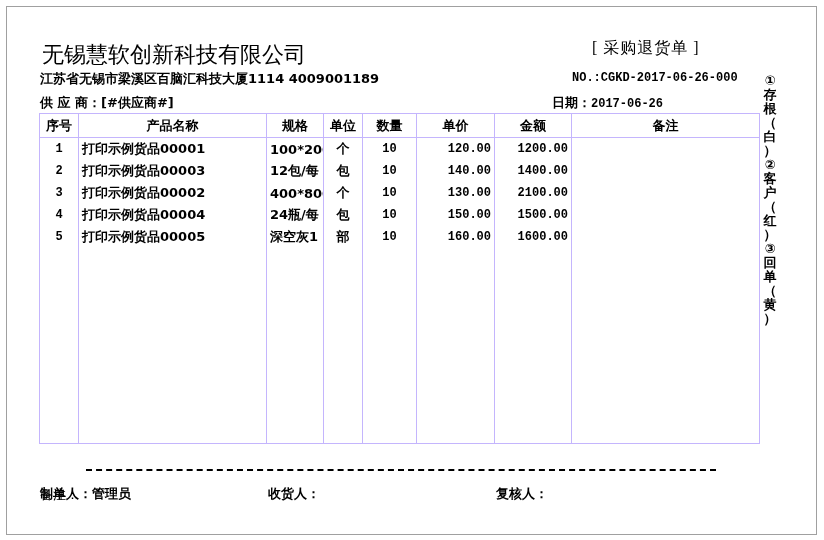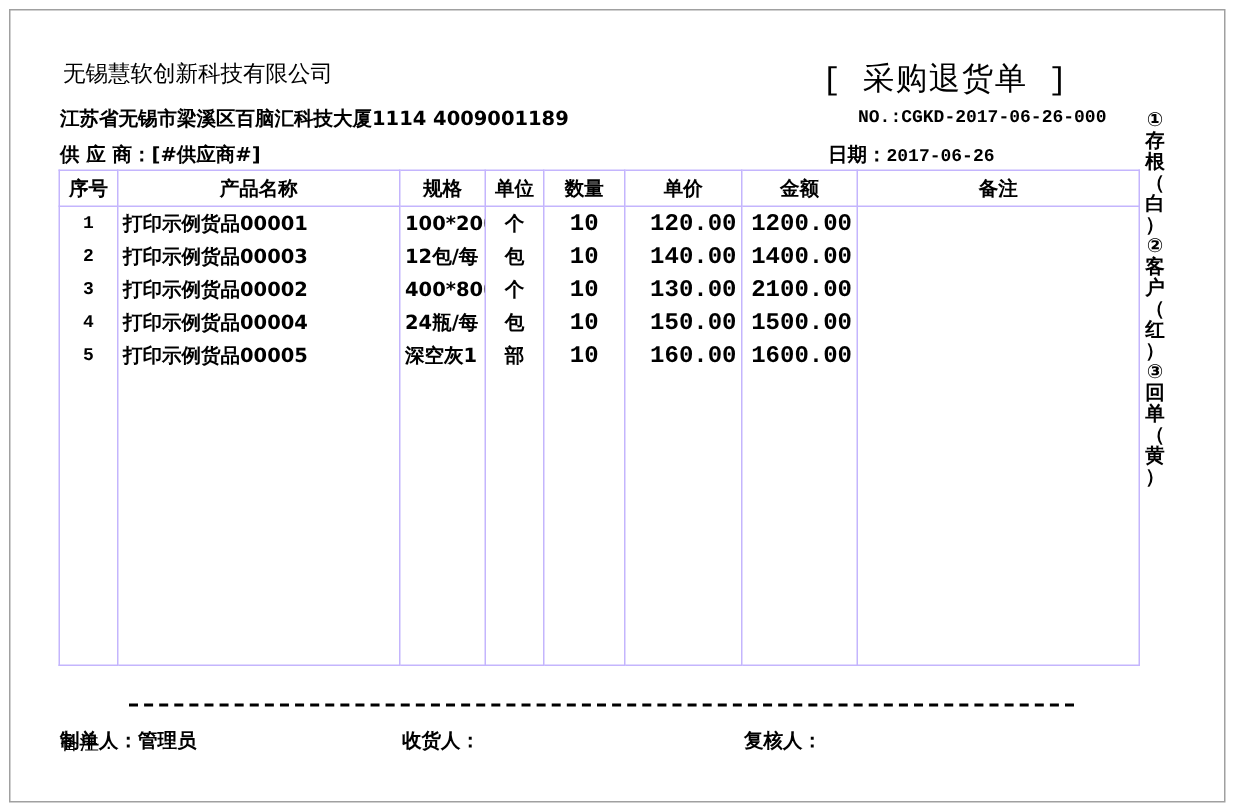--- a/index.html
+++ b/index.html
@@ -1,32 +1,32 @@
 <!DOCTYPE html>
 <html><head>
 <meta charset="utf-8">
 <style>
   html,body{margin:0;padding:0;background:#fff;}
   body{width:824px;height:540px;position:relative;overflow:hidden;font-family:"DejaVu Sans","Liberation Sans",sans-serif;color:#000;}
   .frame{position:absolute;left:6px;top:6px;width:811px;height:529px;border:1px solid #a0a0a0;box-sizing:border-box;}
   .abs{position:absolute;white-space:nowrap;}
-  .company{left:42px;top:40px;font-size:15px;}
+  .company{left:42px;top:40px;font-size:22px;}
   .address{left:40px;top:70px;font-size:13px;font-weight:bold;text-align:center;}
   .supplier{left:40px;top:94px;font-size:13px;font-weight:bold;}
-  .doctitle{left:548px;top:38px;font-size:21px;font-family:Liberation Mono, monospace;letter-spacing:1px;}
+  .doctitle{left:592px;top:38px;font-size:16px;font-family:Liberation Serif, serif;letter-spacing:1px;}
   .docno{left:572px;top:71px;font-size:12px;font-weight:bold;font-family:"Liberation Mono","DejaVu Sans Mono",monospace;}
   .docdate{left:552px;top:94px;font-size:13px;font-weight:bold;}
   .docdate .v{font-family:"Liberation Mono","DejaVu Sans Mono",monospace;font-size:12px;}
   .side{left:761px;top:74px;width:18px;font-size:13px;font-weight:bold;line-height:14px;text-align:center;white-space:normal;}
   .side span{display:block;}
   table.grid{position:absolute;left:39px;top:113px;border-collapse:collapse;table-layout:fixed;width:720px;}
   table.grid td,table.grid th{border:1px solid #c4b5fd;padding:0 3px;font-size:13px;font-weight:bold;height:22px;overflow:hidden;white-space:nowrap;}
   table.grid th{height:23px;text-align:center;}
   table.grid tr.data td{border-top:none;border-bottom:none;}
-  table.grid td.num{text-align:right;font-family:"Liberation Mono","DejaVu Sans Mono",monospace;font-size:16px;}
+  table.grid td.num{text-align:right;font-family:"Liberation Mono","DejaVu Sans Mono",monospace;font-size:12px;}
   table.grid td.c{text-align:center;}
   table.grid td.seq{text-align:center;font-family:"Liberation Mono","DejaVu Sans Mono",monospace;font-size:12px;}
   table.grid tr.filler td{height:195px;border-top:none;}
   table.grid tr.total td{height:22px;}
   .remark{left:40px;top:486px;font-size:13px;font-weight:normal;}
   .dash{left:86px;top:469px;width:630px;border-top:2px dashed #000;height:0;}
   .maker{left:40px;top:485px;font-size:13px;font-weight:bold;}
   .receiver{left:268px;top:485px;font-size:13px;font-weight:bold;}
   .checker{left:496px;top:485px;font-size:13px;font-weight:bold;text-align:center;}
 </style>

